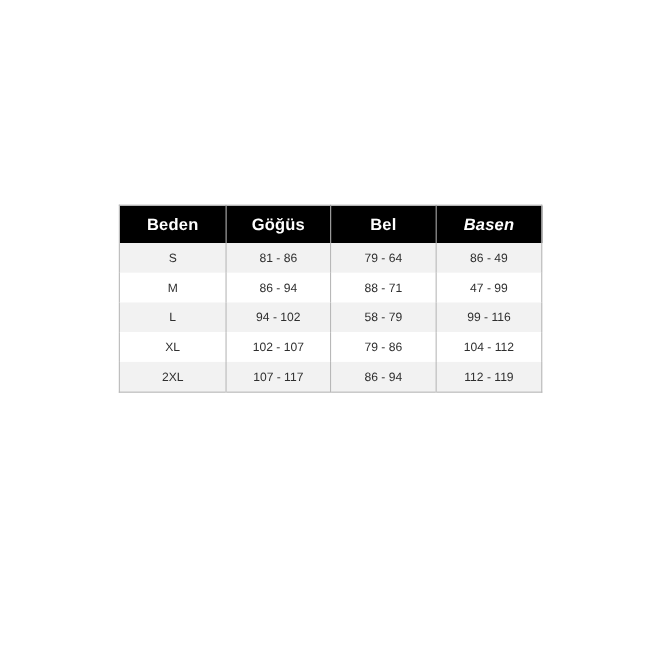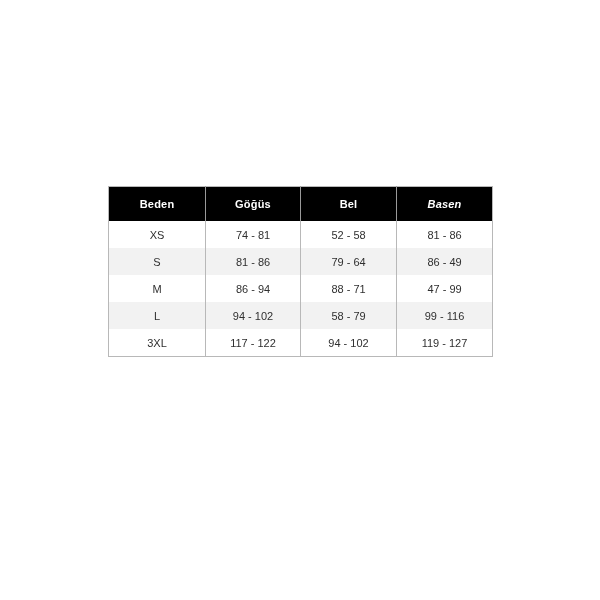--- a/index.html
+++ b/index.html
@@ -30,21 +30,21 @@
   }
 
   table.size-chart col.c-size   { width: 97px; }
   table.size-chart col.c-chest  { width: 95px; }
   table.size-chart col.c-waist  { width: 96px; }
   table.size-chart col.c-hips   { width: 96px; }
 
   table.size-chart thead th {
     background: #000000;
     color: #ffffff;
-    font-size: 11px;
+    font-size: 15px;
     font-weight: bold;
     text-align: center;
     height: 34px;
     padding: 0;
     letter-spacing: 0.2px;
     border-left: 1px solid #9a9a9a;
     border-right: 1px solid #9a9a9a;
     border-top: 0;
     border-bottom: 0;
   }
@@ -82,45 +82,45 @@
     </colgroup>
     <thead>
       <tr>
         <th>Beden</th>
         <th>Göğüs</th>
         <th>Bel</th>
         <th>Basen</th>
       </tr>
     </thead>
     <tbody>
-      <tr class="row-odd">
-        <td>XS</td>
-        <td>74 - 81</td>
-        <td>52 - 58</td>
-        <td>81 - 86</td>
-      </tr>
       <tr class="row-even">
         <td>S</td>
         <td>81 - 86</td>
         <td>79 - 64</td>
         <td>86 - 49</td>
       </tr>
       <tr class="row-odd">
         <td>M</td>
         <td>86 - 94</td>
         <td>88 - 71</td>
         <td>47 - 99</td>
       </tr>
       <tr class="row-even">
         <td>L</td>
         <td>94 - 102</td>
         <td>58 - 79</td>
         <td>99 - 116</td>
       </tr>
       <tr class="row-odd">
-        <td>3XL</td>
-        <td>117 - 122</td>
-        <td>94 - 102</td>
-        <td>119 - 127</td>
+        <td>XL</td>
+        <td>102 - 107</td>
+        <td>79 - 86</td>
+        <td>104 - 112</td>
+      </tr>
+      <tr class="row-even">
+        <td>2XL</td>
+        <td>107 - 117</td>
+        <td>86 - 94</td>
+        <td>112 - 119</td>
       </tr>
     </tbody>
   </table>
 </div>
 
 </body></html>

